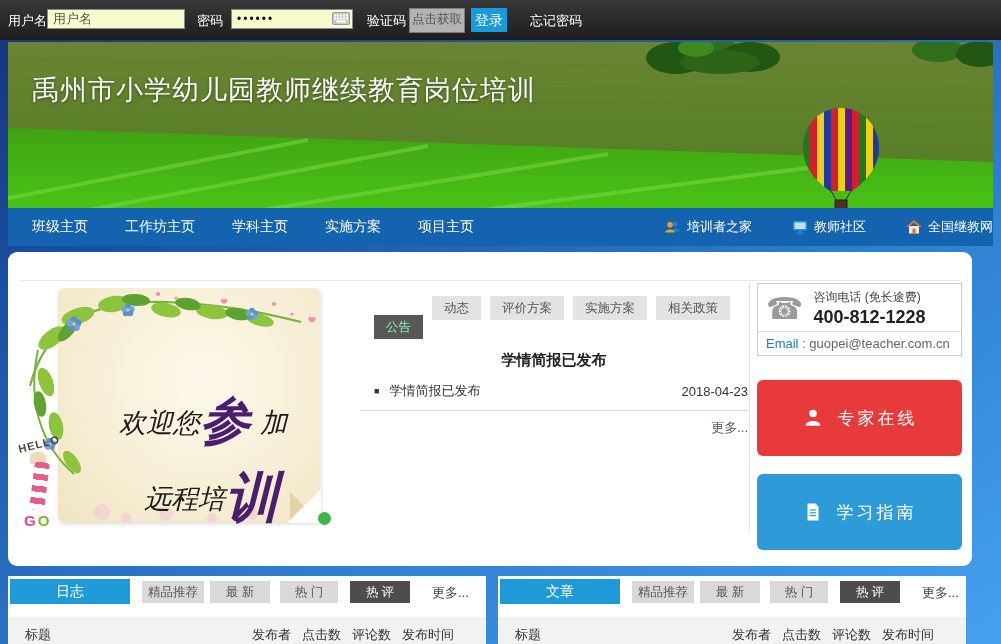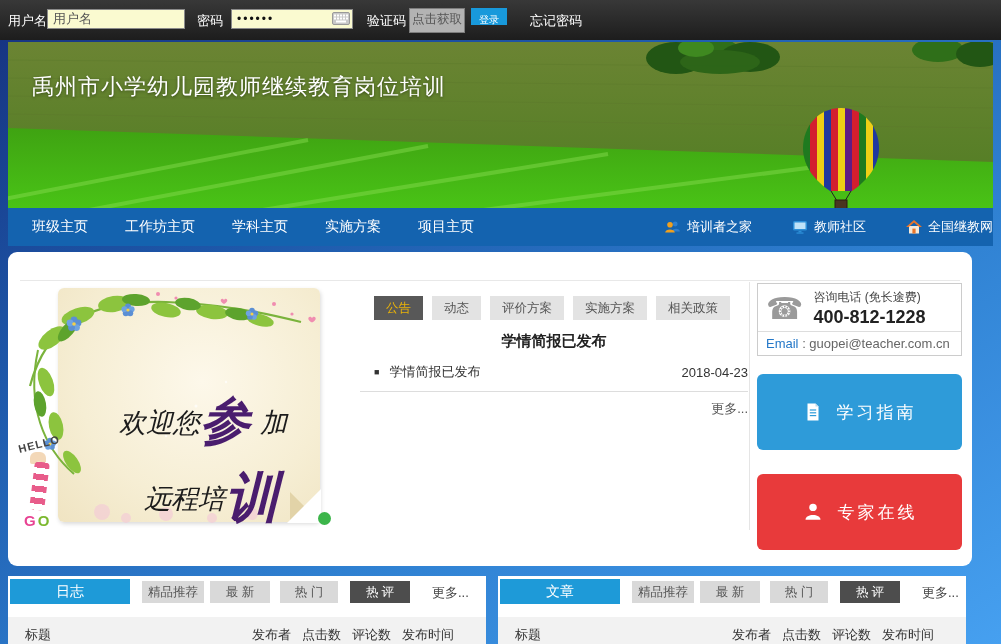--- a/index.html
+++ b/index.html
@@ -13,28 +13,28 @@
   .topbar .lbl{position:absolute;top:12px;color:#fff;font-size:13px;}
   .tb-user-lbl{left:8px;} .tb-pass-lbl{left:197px;} .tb-captcha-lbl{left:367px;}
   .tb-input{position:absolute;top:9px;height:20px;background:#fafad0;border:1px solid #8a8a8a;
     font-size:13px;color:#555;padding:0 5px;box-sizing:border-box;}
   .tb-user{left:47px;width:138px;}
   .tb-passwrap{position:absolute;left:231px;top:9px;width:122px;height:20px;}
   .tb-pass{left:0;top:0;width:122px;letter-spacing:2px;color:#111;font-size:12px;padding-right:24px;}
   .kb-icon{position:absolute;right:3px;top:3px;}
   .tb-getbtn{position:absolute;left:409px;top:8px;width:54px;height:23px;background:#b3b3b3;
     border:1px solid #7d7d7d;color:#555;font-size:12.5px;text-align:center;line-height:21px;cursor:pointer;}
-  .tb-login{position:absolute;left:471px;top:8px;width:36px;height:17px;background:#1899db;border:none;
-    color:#fff;font-size:10px;text-align:center;line-height:24px;cursor:pointer;}
+  .tb-login{position:absolute;left:471px;top:8px;width:36px;height:24px;background:#1899db;border:none;
+    color:#fff;font-size:14px;text-align:center;line-height:24px;cursor:pointer;}
   .tb-forgot{position:absolute;left:530px;top:12px;color:#fff;font-size:13px;text-decoration:none;cursor:pointer;}
 
   
   .banner{position:absolute;left:8px;top:42px;width:985px;height:166px;overflow:hidden;}
   .banner svg{position:absolute;left:0;top:0;}
-  .banner-title{position:absolute;left:24px;top:30px;color:#fff;font-size:22px;letter-spacing:1px;
+  .banner-title{position:absolute;left:24px;top:30px;color:#fff;font-size:27px;letter-spacing:1px;
     text-shadow:0 1px 3px rgba(0,0,0,.45);}
 
   
   .nav{position:absolute;left:8px;top:208px;width:985px;height:38px;background:#1463af;
     display:flex;align-items:center;box-sizing:border-box;}
   .nav-left{display:flex;gap:37px;padding-left:24px;}
   .nav-item{color:#fff;font-size:14px;cursor:pointer;white-space:nowrap;}
   .nav-right{margin-left:auto;display:flex;gap:40px;align-items:center;}
   .nav-link{display:flex;align-items:center;gap:6px;color:#fff;font-size:13px;cursor:pointer;white-space:nowrap;}
 
@@ -67,21 +67,21 @@
   .w-go{position:absolute;left:8px;top:226px;font-size:15px;font-weight:bold;letter-spacing:2px;}
   .w-go .g1{color:#e84393;} .w-go .g2{color:#7cb82f;}
   .green-dot{position:absolute;left:302px;top:226px;width:13px;height:13px;border-radius:50%;
     background:#3cb54a;cursor:pointer;}
 
   
   .ann{position:absolute;left:352px;top:44px;width:388px;}
   .ann-tabs{display:flex;gap:9px;margin-left:14px;}
   .ann-tab{height:24px;line-height:24px;padding:0 12px;background:#e3e3e3;color:#555;
     font-size:12.5px;cursor:pointer;white-space:nowrap;}
-  .ann-tab.active{background:#585858;color:#eab308;}
+  .ann-tab.active{background:#585858;color:#86efac;margin-top:19px;}
   .ann-title{text-align:center;font-size:15px;font-weight:bold;color:#222;margin-top:12px;}
   .ann-body{margin:6px 0 0 0;font-size:13px;color:#444;line-height:27px;text-indent:2em;}
   .ann-link{color:#2478c8;cursor:pointer;}
   .ann-row{display:flex;margin-top:12px;font-size:13px;color:#333;align-items:center;}
   .bullet{margin:0 10px 0 14px;font-size:9px;color:#333;}
   .ann-item-title{cursor:pointer;}
   .ann-date{margin-left:auto;}
   .ann-hr{border:none;border-top:1px solid #ddd;margin:10px 0 0 0;}
   .ann-more{text-align:right;font-size:13px;color:#555;margin-top:8px;cursor:pointer;}
 
@@ -368,38 +368,38 @@
       <div class="phone-box">
         <div class="phone-top">
           <span class="phone-icon">☎</span>
           <span>
             <div class="phone-label">咨询电话 (免长途费)</div>
             <div class="phone-number">400-812-1228</div>
           </span>
         </div>
         <div class="phone-email"><span class="email-label">Email</span><span> : </span><span>guopei@teacher.com.cn</span></div>
       </div>
+      <div class="big-btn btn-expert">
+        <svg width="22" height="22" viewBox="0 0 20 20">
+          <circle cx="10" cy="5.8" r="3.4" fill="#fff"></circle>
+          <path d="M3.2 17 C3.2 11.3 16.8 11.3 16.8 17 Z" fill="#fff"></path>
+        </svg>
+        <span>专家在线</span>
+      </div>
       <div class="big-btn btn-guide">
         <svg width="20" height="20" viewBox="0 0 20 20">
           <path d="M4.5 1.5 L12.5 1.5 L15.5 4.5 L15.5 18.5 L4.5 18.5 Z" fill="#fff"></path>
           <path d="M12.5 1.5 L12.5 4.5 L15.5 4.5 Z" fill="#bcd9ec"></path>
           <g stroke="#2e9bd9" stroke-width="1.2">
             <line x1="6.8" y1="8" x2="13.2" y2="8"></line>
             <line x1="6.8" y1="10.8" x2="13.2" y2="10.8"></line>
             <line x1="6.8" y1="13.6" x2="13.2" y2="13.6"></line>
           </g>
         </svg>
         <span>学习指南</span>
-      </div>
-      <div class="big-btn btn-expert">
-        <svg width="22" height="22" viewBox="0 0 20 20">
-          <circle cx="10" cy="5.8" r="3.4" fill="#fff"></circle>
-          <path d="M3.2 17 C3.2 11.3 16.8 11.3 16.8 17 Z" fill="#fff"></path>
-        </svg>
-        <span>专家在线</span>
       </div>
     </div>
   </div>
 
   <div class="sec sec-left">
     <div class="sec-main-tab">日志</div>
     <span class="sec-sub ss1">精品推荐</span>
     <span class="sec-sub ss2">最 新</span>
     <span class="sec-sub ss3">热 门</span>
     <span class="sec-sub ss4 active">热 评</span>

